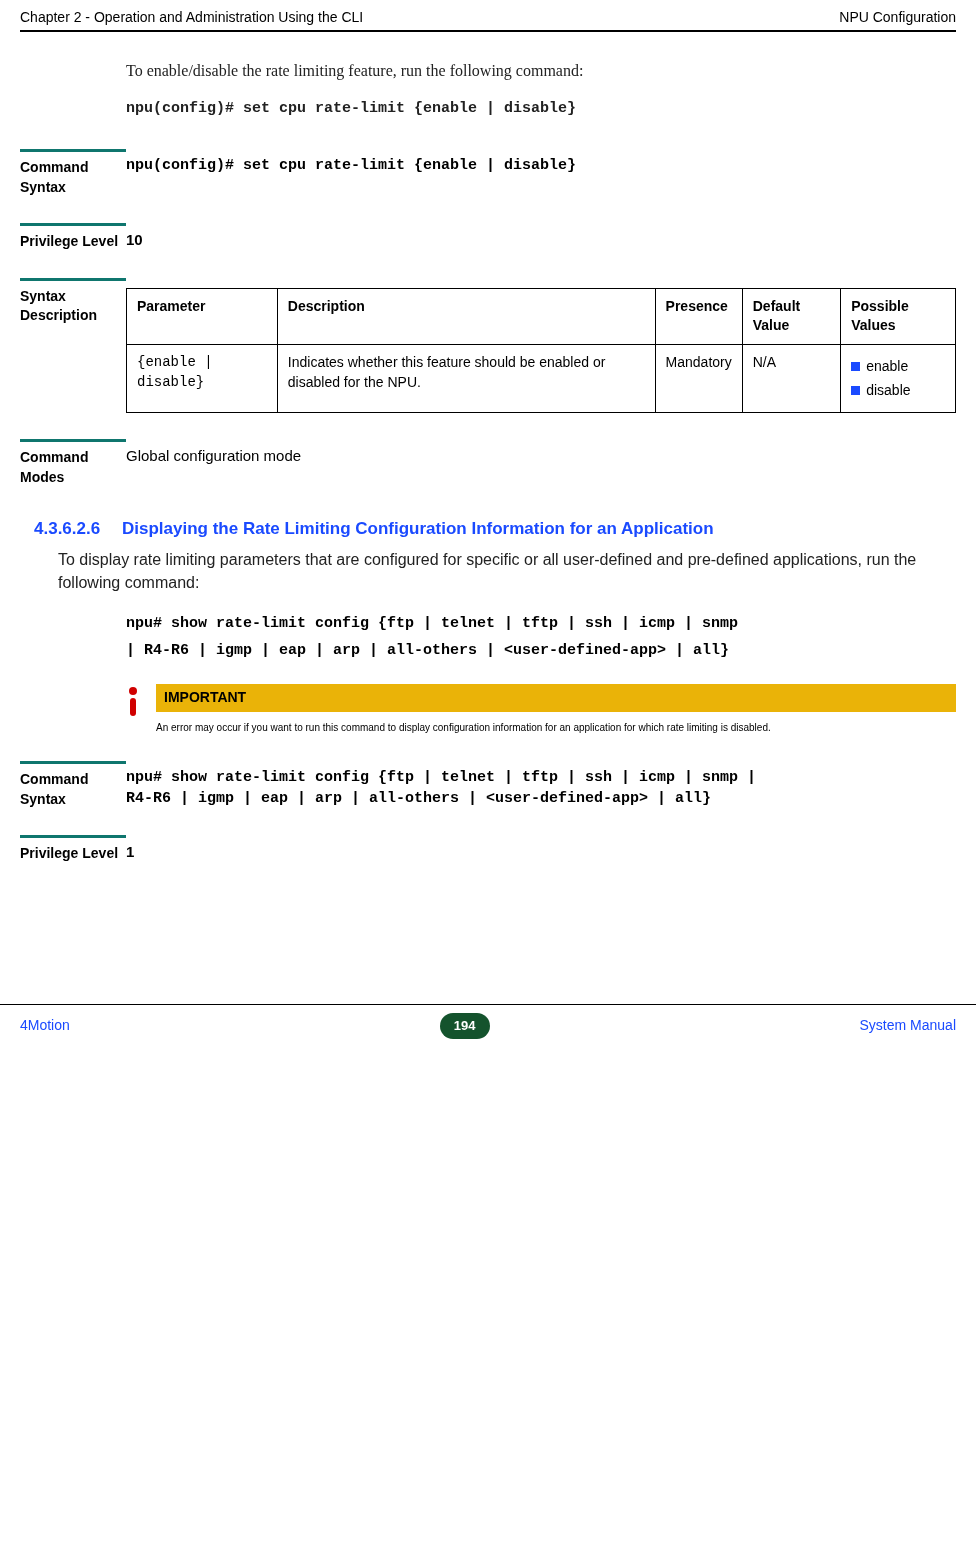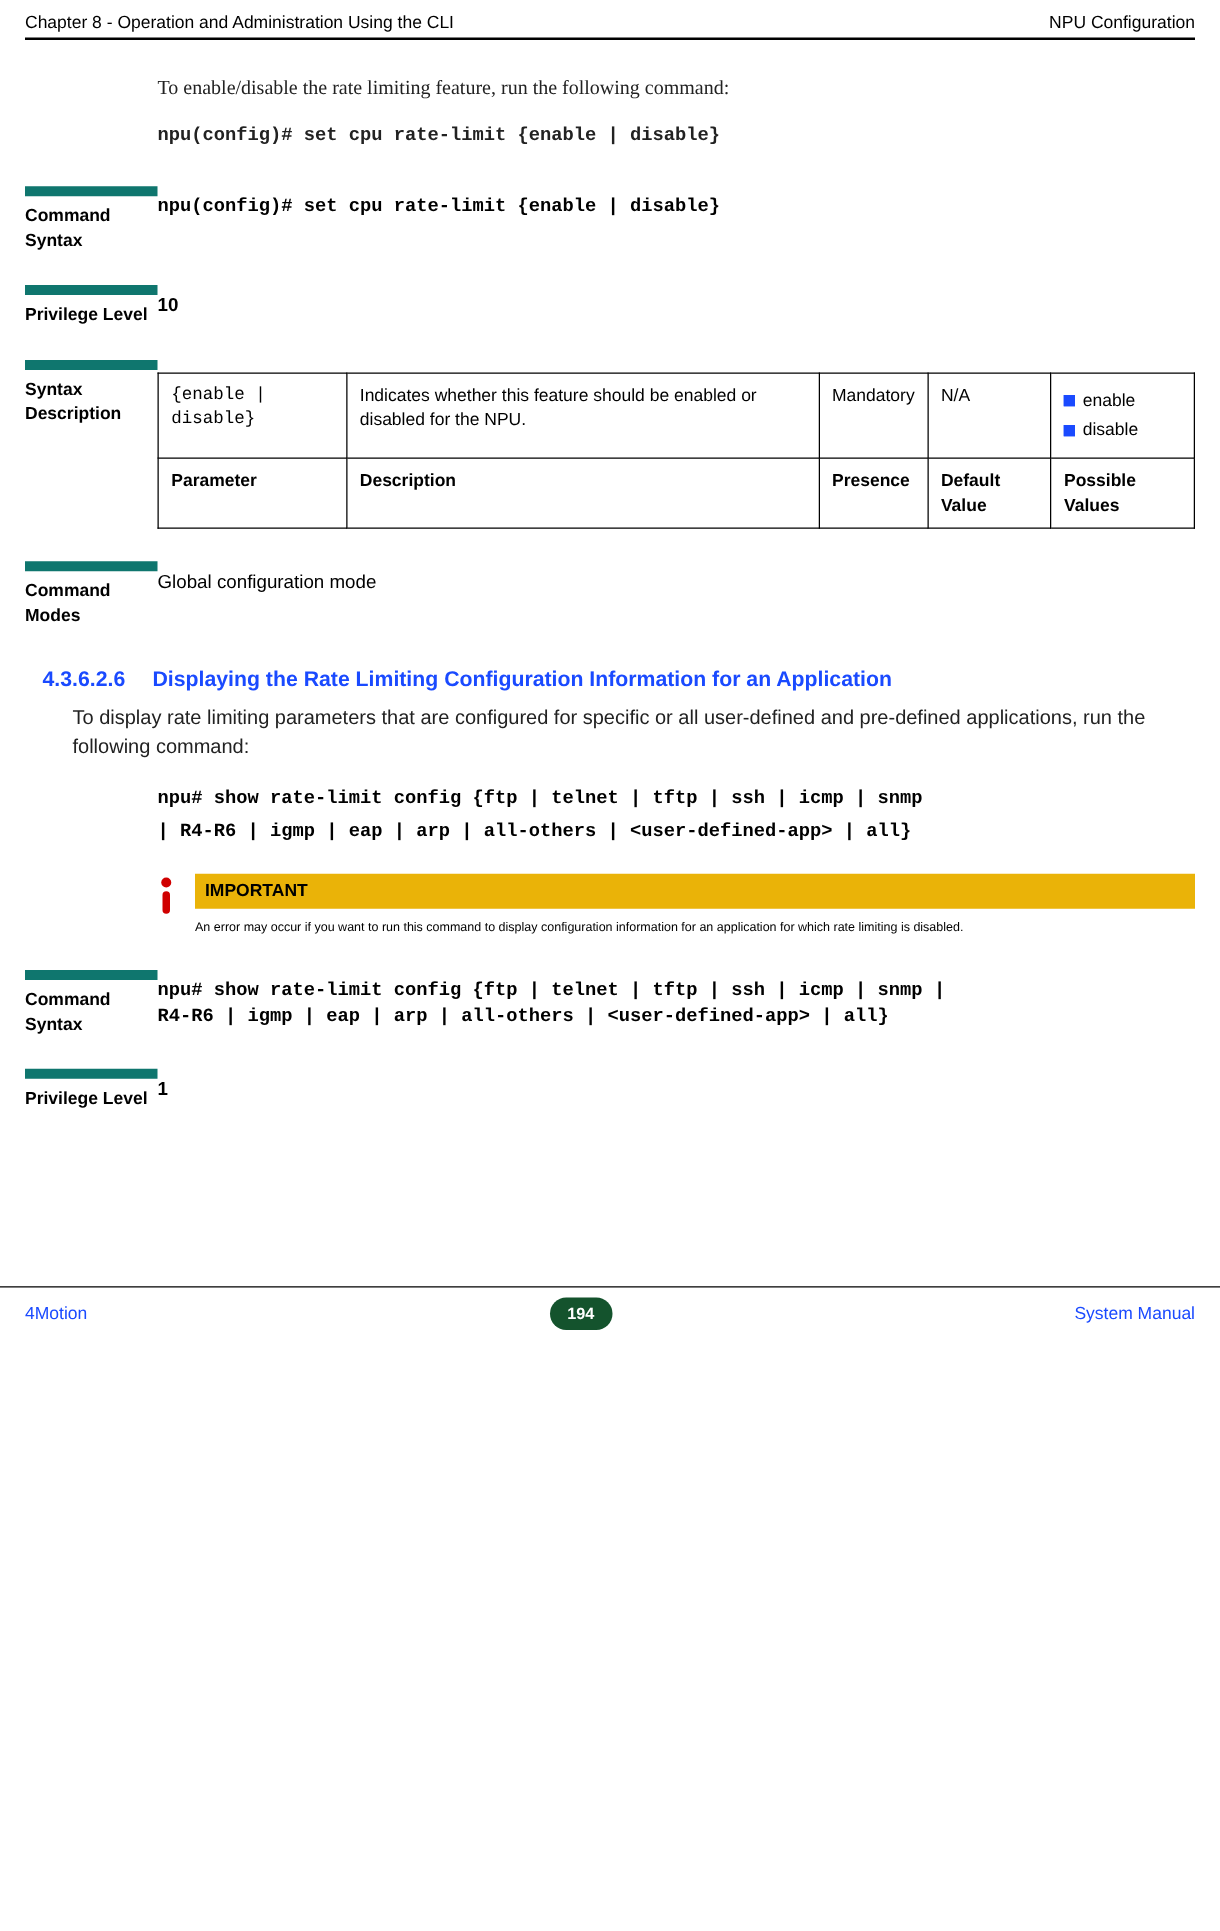--- a/index.html
+++ b/index.html
@@ -37,21 +37,21 @@
     font-weight: bold;
     margin: 8px 0 30px 0;
   }
   .def-block { display:flex; margin:0 20px 0 20px; }
   .def-label {
     width: 106px;
     flex-shrink:0;
     font-family: Arial, sans-serif;
     font-weight: bold;
     font-size:14px;
-    border-top: 8px solid #0f766e;
+    border-top: 3px solid #0f766e;
     padding-top:6px;
     margin-right:0;
   }
   .def-value {
     flex:1;
     padding-top:6px;
     padding-left:0;
     font-size:15px;
   }
   .def-value.mono { font-family:"Courier New", Courier, monospace; font-weight:bold; }
@@ -143,21 +143,21 @@
     font-weight:bold;
     font-size:13px;
   }
   .brand-blue { color:#1a4aff; }
   svg.i-icon { display:block; }
 </style>
 </head>
 <body>
 
 <div class="header-bar">
-  <span>Chapter 8 - Operation and Administration Using the CLI</span>
+  <span>Chapter 2 - Operation and Administration Using the CLI</span>
   <span>NPU Configuration</span>
 </div>
 <div class="header-rule"></div>
 
 <div class="content">
   <p class="intro-p">To enable/disable the rate limiting feature, run the following command:</p>
   <div class="code">npu(config)# set cpu rate-limit {enable | disable}</div>
 </div>
 
 <div class="def-block">
@@ -171,42 +171,42 @@
   <div class="def-value" style="font-weight:bold; font-family:Arial,sans-serif;">10</div>
 </div>
 <div class="def-gap"></div>
 
 <div class="def-block">
   <div class="def-label">Syntax Description</div>
   <div class="def-value">
     <table class="syntax">
       <tbody>
           <tr>
+        <th>Parameter</th>
+        <th>Description</th>
+        <th>Presence</th>
+        <th>Default Value</th>
+        <th>Possible Values</th>
+      </tr>
+      <tr>
         <td class="mono-cell">{enable | disable}</td>
         <td>Indicates whether this feature should be enabled or disabled for the NPU.</td>
         <td>Mandatory</td>
         <td>N/A</td>
         <td>
           <div class="bullet-item">
             <span class="bullet-sq bullet-sq-solid"></span>
             <span>enable</span>
           </div>
           <div class="bullet-item">
             <span class="bullet-sq bullet-sq-solid"></span>
             <span>disable</span>
           </div>
         </td>
       </tr>
-      <tr>
-        <th>Parameter</th>
-        <th>Description</th>
-        <th>Presence</th>
-        <th>Default Value</th>
-        <th>Possible Values</th>
-      </tr>
     </tbody>
       </table>
   </div>
 </div>
 <div class="def-gap"></div>
 
 <div class="def-block">
   <div class="def-label">Command Modes</div>
   <div class="def-value" style="font-family:Arial,sans-serif;">Global configuration mode</div>
 </div>

